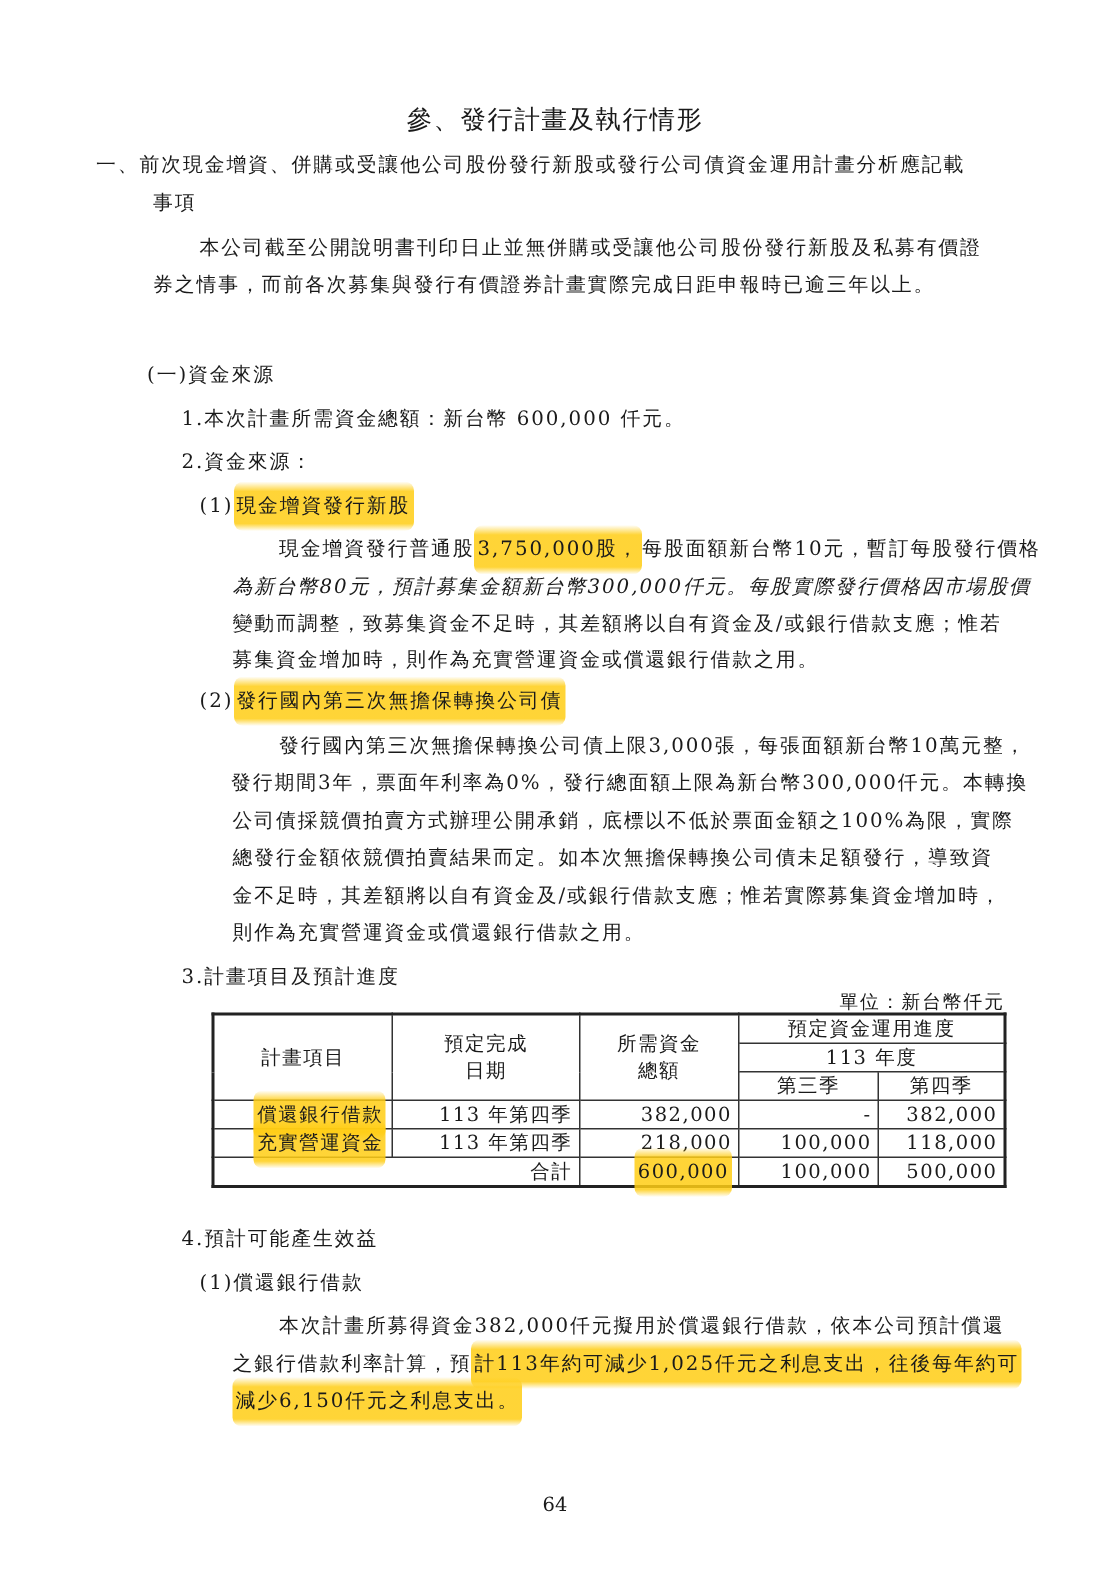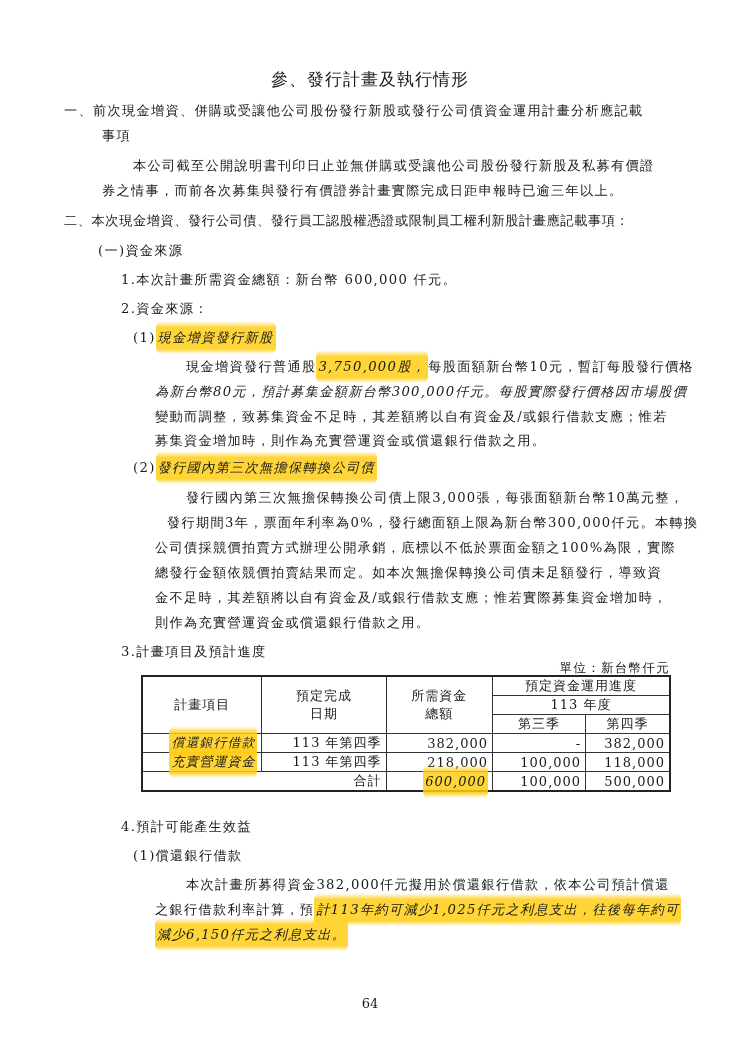--- a/index.html
+++ b/index.html
@@ -26,21 +26,20 @@
       text-align: center;
       font-size: 17px;
       font-weight: normal;
       letter-spacing: 1px;
     }
     .line { font-size: 13.2px; letter-spacing: 1.3px; line-height: 18px; }
     .hl {
       background: linear-gradient(180deg, rgba(255,210,30,0) 0%, rgba(255,205,20,0.85) 20%, rgba(255,205,20,0.85) 85%, rgba(255,210,30,0) 100%);
       border-radius: 6px;
       padding: 9px 2px;
-      font-style: italic;
     }
     
     .plan-table {
       position: absolute;
       left: 141px; top: 675px;
       width: 530px;
       border-collapse: collapse;
       font-size: 13px;
       letter-spacing: 1px;
       border: 2px solid #222;
@@ -64,40 +63,39 @@
 
 <div class="page">
 
   <div class="abs title">參、發行計畫及執行情形</div>
 
   <div class="abs line" style="top:102px; left:64px;">一、前次現金增資、併購或受讓他公司股份發行新股或發行公司債資金運用計畫分析應記載</div>
   <div class="abs line" style="top:127px; left:102px;">事項</div>
   <div class="abs line" style="top:157px; left:133px;">本公司截至公開說明書刊印日止並無併購或受讓他公司股份發行新股及私募有價證</div>
   <div class="abs line" style="top:182px; left:102px;">券之情事，而前各次募集與發行有價證券計畫實際完成日距申報時已逾三年以上。</div>
 
-  <div class="abs line" style="top:212px; left:64px; letter-spacing:0.6px;">二、本次現金增資、發行公司債、發行員工認股權憑證或限制員工權利新股計畫應記載事項：</div>
   <div class="abs line" style="top:242px; left:98px;">(一)資金來源</div>
   <div class="abs line" style="top:271px; left:121px;">1.本次計畫所需資金總額：新台幣 600,000 仟元。</div>
   <div class="abs line" style="top:300px; left:121px;">2.資金來源：</div>
 
   <div class="abs line" style="top:329px; left:133px;">
     <span>(1)</span><span class="hl">現金增資發行新股</span>
   </div>
   <div class="abs line" style="top:358px; left:186px;">
     <span>現金增資發行普通股</span><span class="hl">3,750,000股，</span><span>每股面額新台幣10元，暫訂每股發行價格</span>
   </div>
   <div class="abs line" style="top:383px; left:155px;font-style:italic;">為新台幣80元，預計募集金額新台幣300,000仟元。每股實際發行價格因市場股價</div>
   <div class="abs line" style="top:408px; left:155px;">變動而調整，致募集資金不足時，其差額將以自有資金及/或銀行借款支應；惟若</div>
   <div class="abs line" style="top:432px; left:155px;">募集資金增加時，則作為充實營運資金或償還銀行借款之用。</div>
 
   <div class="abs line" style="top:459px; left:133px;">
     <span>(2)</span><span class="hl">發行國內第三次無擔保轉換公司債</span>
   </div>
   <div class="abs line" style="top:489px; left:186px;">發行國內第三次無擔保轉換公司債上限3,000張，每張面額新台幣10萬元整，</div>
-  <div class="abs line" style="top:514px; left:167px;">發行期間3年，票面年利率為0%，發行總面額上限為新台幣300,000仟元。本轉換</div>
+  <div class="abs line" style="top:514px; left:154px;">發行期間3年，票面年利率為0%，發行總面額上限為新台幣300,000仟元。本轉換</div>
   <div class="abs line" style="top:539px; left:155px;">公司債採競價拍賣方式辦理公開承銷，底標以不低於票面金額之100%為限，實際</div>
   <div class="abs line" style="top:564px; left:155px;">總發行金額依競價拍賣結果而定。如本次無擔保轉換公司債未足額發行，導致資</div>
   <div class="abs line" style="top:589px; left:155px;">金不足時，其差額將以自有資金及/或銀行借款支應；惟若實際募集資金增加時，</div>
   <div class="abs line" style="top:614px; left:155px;">則作為充實營運資金或償還銀行借款之用。</div>
 
   <div class="abs line" style="top:643px; left:121px;">3.計畫項目及預計進度</div>
   <div class="abs line" style="top:659px; right:70px; font-size:12.5px;">單位：新台幣仟元</div>
 
   <table class="plan-table">
     <tbody>

